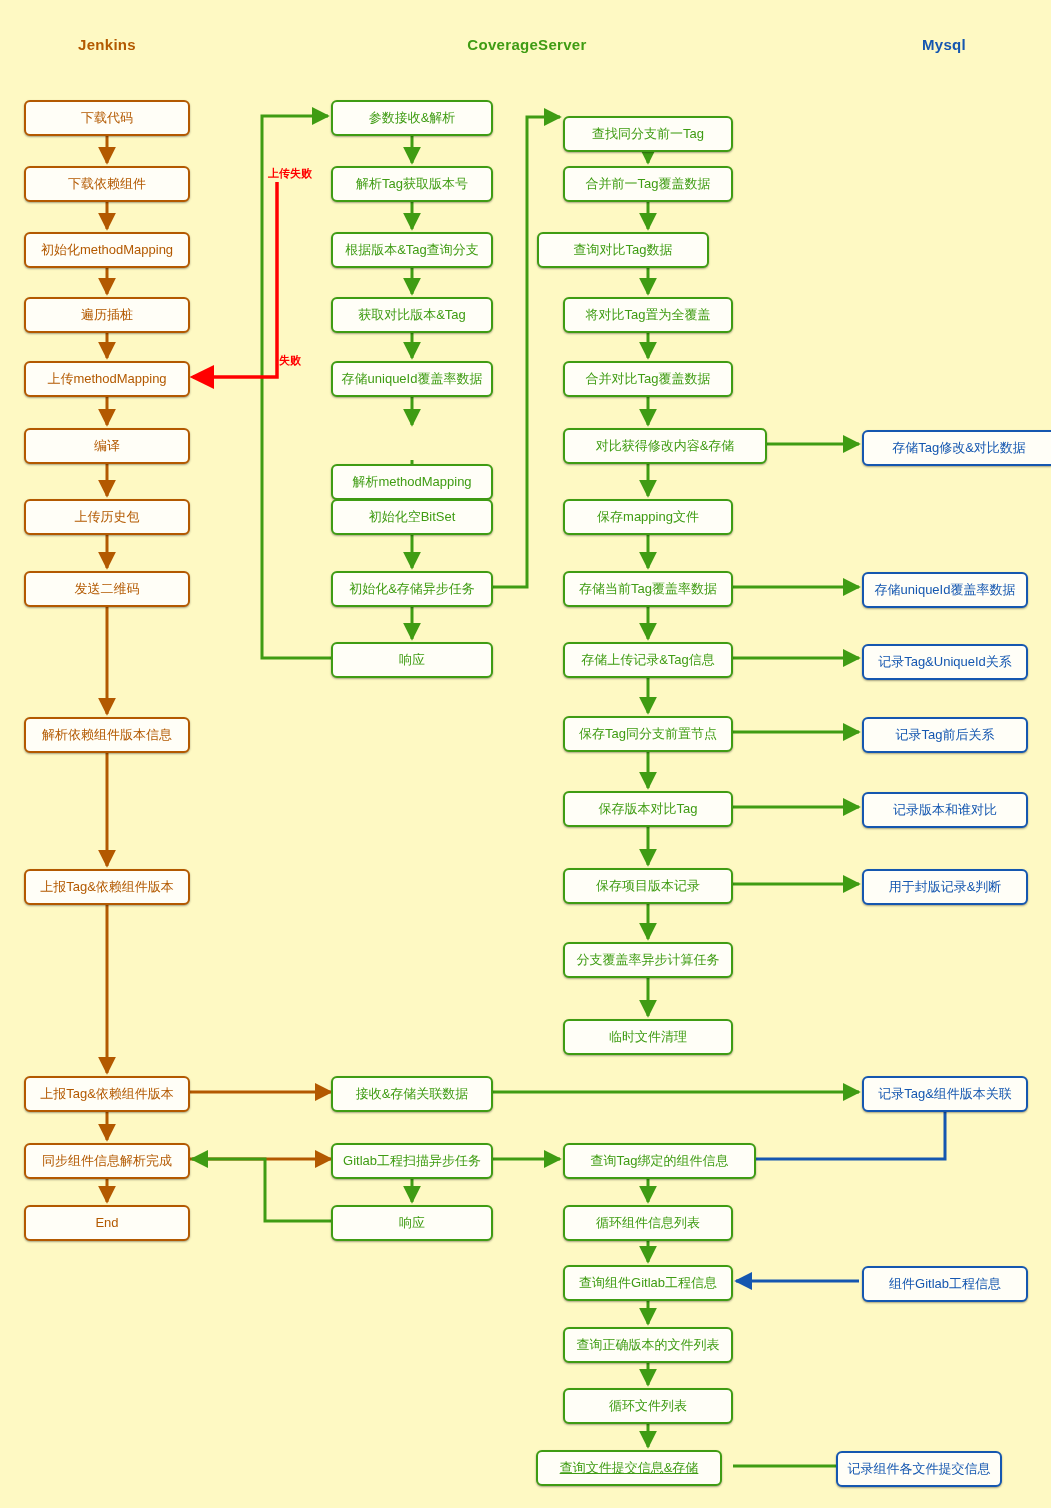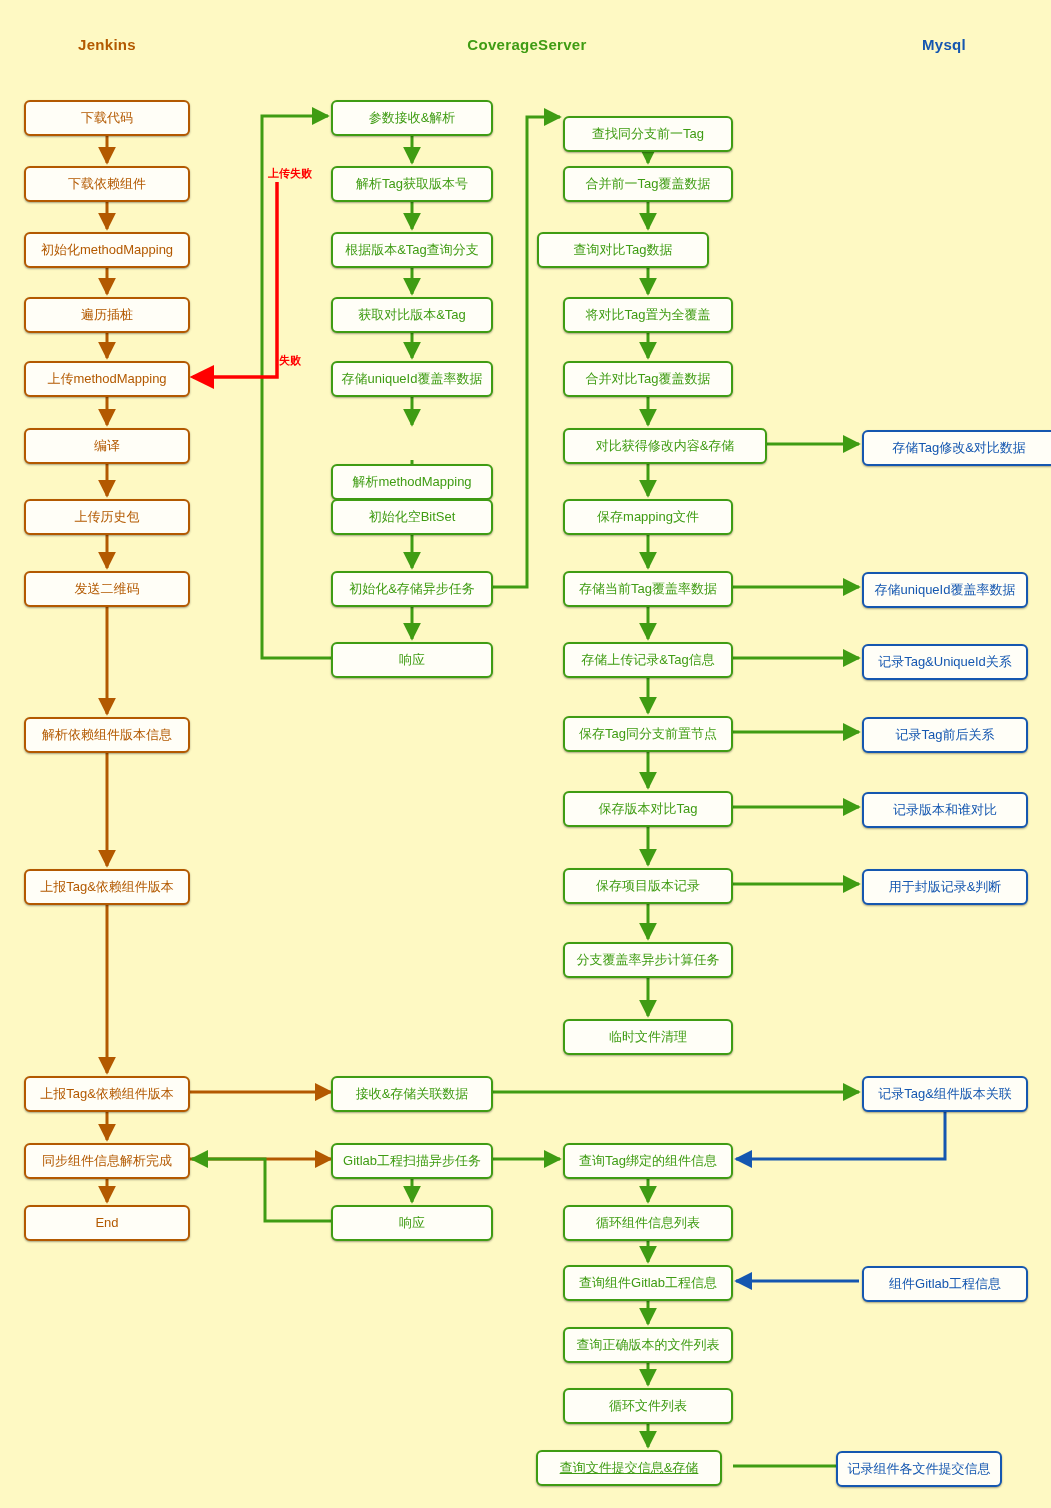--- a/index.html
+++ b/index.html
@@ -199,21 +199,21 @@
   <div class="node coverage" style="left:563px; top:361px;  width:170px; height:32px;">合并对比Tag覆盖数据</div>
   <div class="node coverage" style="left:563px; top:428px;  width:204px; height:32px;">对比获得修改内容&amp;存储</div>
   <div class="node coverage" style="left:563px; top:499px;  width:170px; height:32px;">保存mapping文件</div>
   <div class="node coverage" style="left:563px; top:571px;  width:170px; height:32px;">存储当前Tag覆盖率数据</div>
   <div class="node coverage" style="left:563px; top:642px;  width:170px; height:32px;">存储上传记录&amp;Tag信息</div>
   <div class="node coverage" style="left:563px; top:716px;  width:170px; height:32px;">保存Tag同分支前置节点</div>
   <div class="node coverage" style="left:563px; top:791px;  width:170px; height:32px;">保存版本对比Tag</div>
   <div class="node coverage" style="left:563px; top:868px;  width:170px; height:32px;">保存项目版本记录</div>
   <div class="node coverage" style="left:563px; top:942px;  width:170px; height:32px;">分支覆盖率异步计算任务</div>
   <div class="node coverage" style="left:563px; top:1019px; width:170px; height:32px;">临时文件清理</div>
-  <div class="node coverage" style="left:563px; top:1143px; width:170px; height:32px;">查询Tag绑定的组件信息</div>
+  <div class="node coverage" style="left:563px; top:1143px; width:193px; height:32px;">查询Tag绑定的组件信息</div>
   <div class="node coverage" style="left:563px; top:1205px; width:170px; height:32px;">循环组件信息列表</div>
   <div class="node coverage" style="left:563px; top:1265px; width:170px; height:32px;">查询组件Gitlab工程信息</div>
   <div class="node coverage" style="left:563px; top:1327px; width:170px; height:32px;">查询正确版本的文件列表</div>
   <div class="node coverage" style="left:563px; top:1388px; width:170px; height:32px;">循环文件列表</div>
   <div class="node coverage" style="left:536px; top:1450px; width:186px; height:32px;text-decoration:underline;">查询文件提交信息&amp;存储</div>
 
   <div class="node mysql" style="left:862px; top:430px;  width:194px; height:30px;">存储Tag修改&amp;对比数据</div>
   <div class="node mysql" style="left:862px; top:572px;  width:166px; height:30px;">存储uniqueId覆盖率数据</div>
   <div class="node mysql" style="left:862px; top:644px;  width:166px; height:30px;">记录Tag&amp;UniqueId关系</div>
   <div class="node mysql" style="left:862px; top:717px;  width:166px; height:30px;">记录Tag前后关系</div>

